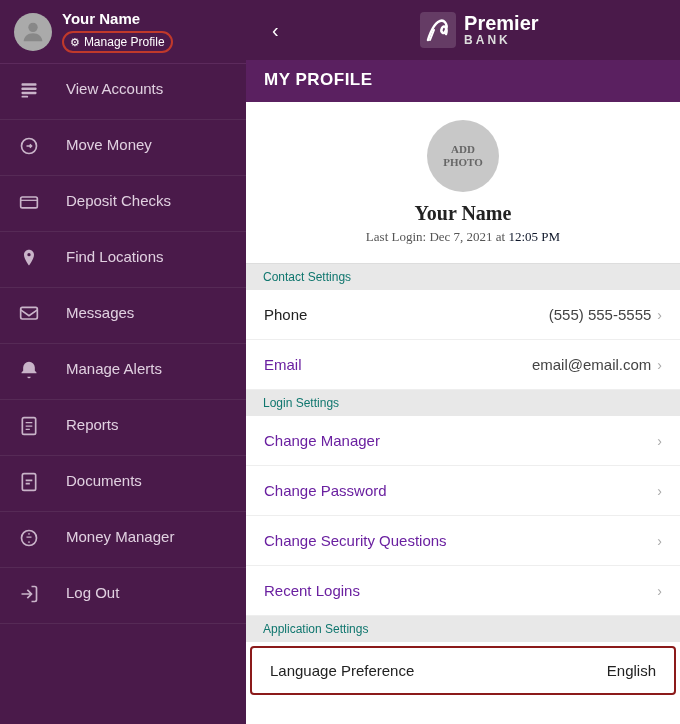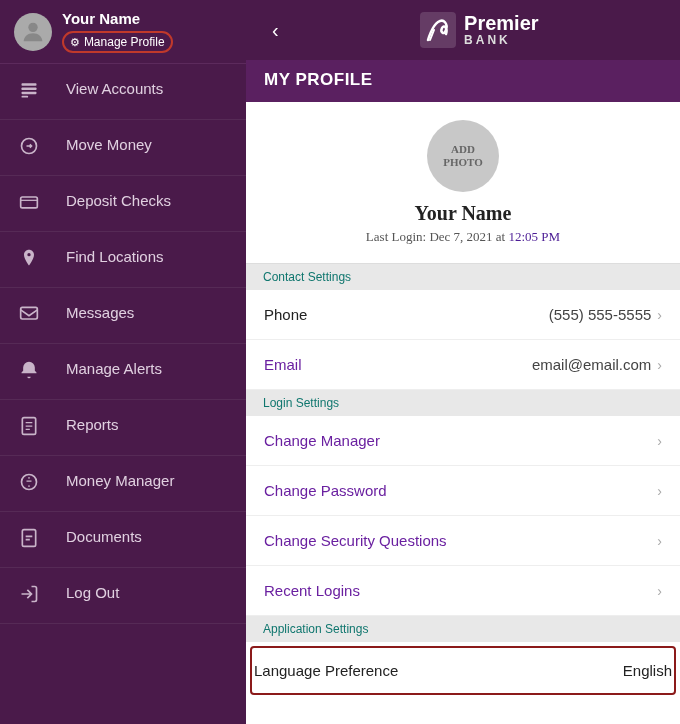--- a/index.html
+++ b/index.html
@@ -172,21 +172,21 @@
       color: #222;
       margin-bottom: 4px;
     }
 
     .last-login {
       font-size: 13px;
       color: #555;
     }
 
     .last-login .time-highlight {
-      color: #4c1d95;
+      color: #0f172a;
     }
 
     .profile-card {
       background: #fff;
       flex: 1;
       overflow-y: auto;
     }
 
     .section-header {
       background: #e8e8e8;
@@ -224,21 +224,21 @@
 
     .chevron {
       color: #aaa;
       font-size: 14px;
     }
 
     .language-row {
       display: flex;
       align-items: center;
       justify-content: space-between;
-      padding: 14px 2px;
+      padding: 14px 18px;
       border: 2px solid #8b1a1a;
       border-radius: 4px;
       margin: 4px;
       background: #fff;
       cursor: pointer;
       gap: 19px;
     }
 
     .language-label {
       font-size: 15px;
@@ -340,35 +340,35 @@
       <span class="nav-icon">
         <svg width="20" height="20" viewBox="0 0 24 24" fill="#e0d0e0">
             <rect x="4" y="2" width="16" height="20" rx="2" fill="none" stroke="#e0d0e0" stroke-width="2"></rect>
             <path d="M8 8h8M8 12h8M8 16h5" stroke="#e0d0e0" stroke-width="1.5"></path>
           </svg>
       </span>
       <span>Reports</span>
     </div>
     <div class="nav-item">
       <span class="nav-icon">
-        <svg width="20" height="20" viewBox="0 0 24 24" fill="#e0d0e0">
-            <circle cx="12" cy="12" r="9" fill="none" stroke="#e0d0e0" stroke-width="2"></circle>
-            <path d="M12 6v2m0 8v2m-3-7h6" stroke="#e0d0e0" stroke-width="1.5"></path>
-          </svg>
-      </span>
-      <span>Money Manager</span>
-    </div>
-    <div class="nav-item">
-      <span class="nav-icon">
         <svg width="20" height="20" viewBox="0 0 24 24" fill="none" stroke="#e0d0e0" stroke-width="2">
             <rect x="4" y="2" width="16" height="20" rx="2"></rect>
             <path d="M8 10h8M8 14h5"></path>
           </svg>
       </span>
       <span>Documents</span>
+    </div>
+    <div class="nav-item">
+      <span class="nav-icon">
+        <svg width="20" height="20" viewBox="0 0 24 24" fill="#e0d0e0">
+            <circle cx="12" cy="12" r="9" fill="none" stroke="#e0d0e0" stroke-width="2"></circle>
+            <path d="M12 6v2m0 8v2m-3-7h6" stroke="#e0d0e0" stroke-width="1.5"></path>
+          </svg>
+      </span>
+      <span>Money Manager</span>
     </div>
     <div class="nav-item">
       <span class="nav-icon">
         <svg width="20" height="20" viewBox="0 0 24 24" fill="none" stroke="#e0d0e0" stroke-width="2">
             <path d="M15 3h4a2 2 0 012 2v14a2 2 0 01-2 2h-4M10 17l5-5-5-5M15 12H3"></path>
           </svg>
       </span>
       <span>Log Out</span>
     </div>
   </nav>

